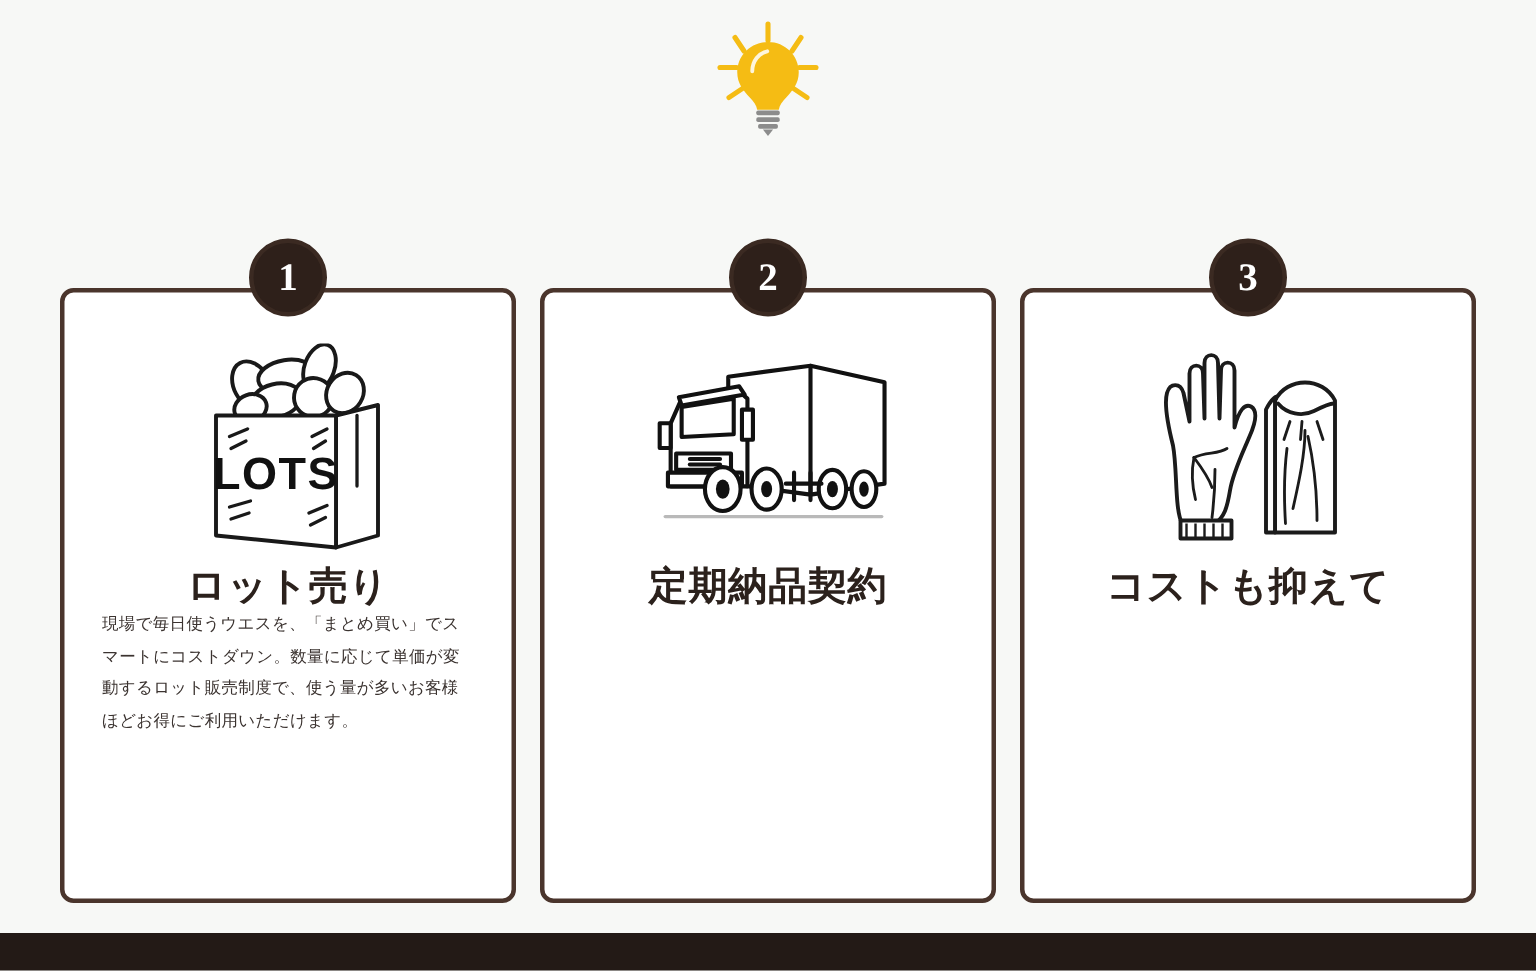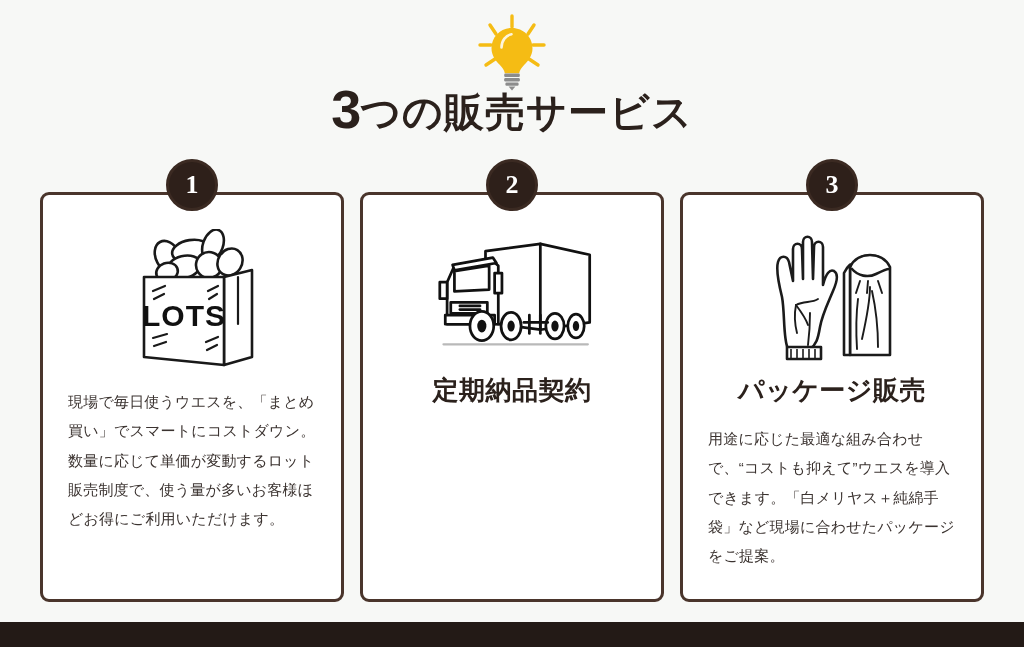--- a/index.html
+++ b/index.html
@@ -113,23 +113,22 @@
   .card-title {
     margin-top: 6px;
     font-size: 26px;
     font-weight: 700;
     color: #2b211c;
     letter-spacing: 0.5px;
     line-height: 1.2;
     text-align: center;
   }
   .card-body {
-    margin-top: 18px;
     width: 248px;
-    font-size: 15px;
+    font-size: 11px;
     line-height: 1.95;
     color: #3b3330;
     text-align: left;
     letter-spacing: 0.2px;
   }
 
   
   .bottom-bar {
     position: absolute;
     left: 0;
@@ -163,23 +162,20 @@
         <path d="M31.5 33.5 C31.5 26.5 36 21.3 41.5 20.2" fill="none" stroke="#FFFFFF" stroke-width="2.6" stroke-linecap="round" opacity="0.85"></path>
         <g fill="#8C8C8C">
           <rect x="34.2" y="59.6" width="15.6" height="3.3" rx="1.2"></rect>
           <rect x="34.2" y="64.1" width="15.6" height="3.3" rx="1.2"></rect>
           <rect x="35.4" y="68.6" width="13.2" height="3.2" rx="1.2"></rect>
         </g>
         <path d="M38.6 72.4 L45.4 72.4 L42 76.6 Z" fill="#8C8C8C"></path>
       </svg>
     </div>
 
-    <div class="page-title">
-      <span class="title-num">3</span><span class="title-rest">つの販売サービス</span>
-    </div>
   </div>
 
   <div class="cards">
 
     <div class="card">
       <div class="badge">1</div>
 
       <div class="illus">
         <svg viewBox="0 0 160 146" width="160" height="146" aria-hidden="true">
           <g fill="#ffffff" stroke="#191919" stroke-width="2.6" stroke-linejoin="round" stroke-linecap="round">
@@ -204,20 +200,21 @@
             <line x1="97" y1="70" x2="105" y2="65"></line>
             <line x1="41" y1="109" x2="55" y2="105"></line>
             <line x1="42" y1="117" x2="54" y2="113"></line>
             <line x1="94" y1="113" x2="106" y2="108"></line>
             <line x1="95" y1="121" x2="105" y2="116"></line>
           </g>
           <text x="72" y="97" text-anchor="middle" font-family="Liberation Sans, sans-serif" font-size="30" font-weight="700" fill="#111111" letter-spacing="1">LOTS</text>
         </svg>
       </div>
 
+      <div class="card-title">ロット売り</div>
       <div class="card-body">現場で毎日使うウエスを、「まとめ買い」でスマートにコストダウン。数量に応じて単価が変動するロット販売制度で、使う量が多いお客様ほどお得にご利用いただけます。</div>
     </div>
 
     <div class="card">
       <div class="badge">2</div>
 
       <div class="illus">
         <svg viewBox="0 0 186 132" width="186" height="132" aria-hidden="true">
           <g fill="#ffffff" stroke="#111111" stroke-width="3" stroke-linejoin="round" stroke-linecap="round">
 
@@ -301,20 +298,19 @@
           <g stroke="#1b1b1b" stroke-width="1.6">
             <line x1="39" y1="120" x2="39" y2="130"></line>
             <line x1="45" y1="120" x2="45" y2="130"></line>
             <line x1="51" y1="120" x2="51" y2="130"></line>
             <line x1="57" y1="120" x2="57" y2="130"></line>
             <line x1="63" y1="120" x2="63" y2="130"></line>
           </g>
         </svg>
       </div>
 
-      <div class="card-title">パッケージ販売</div>
-      <div class="card-body">用途に応じた最適な組み合わせで、“コストも抑えて”ウエスを導入できます。「白メリヤス＋純綿手袋」など現場に合わせたパッケージをご提案。</div>
+      <div class="card-title">コストも抑えて</div>
     </div>
 
   </div>
 
   <div class="bottom-bar"></div>
 </div>
 
 </body></html>

